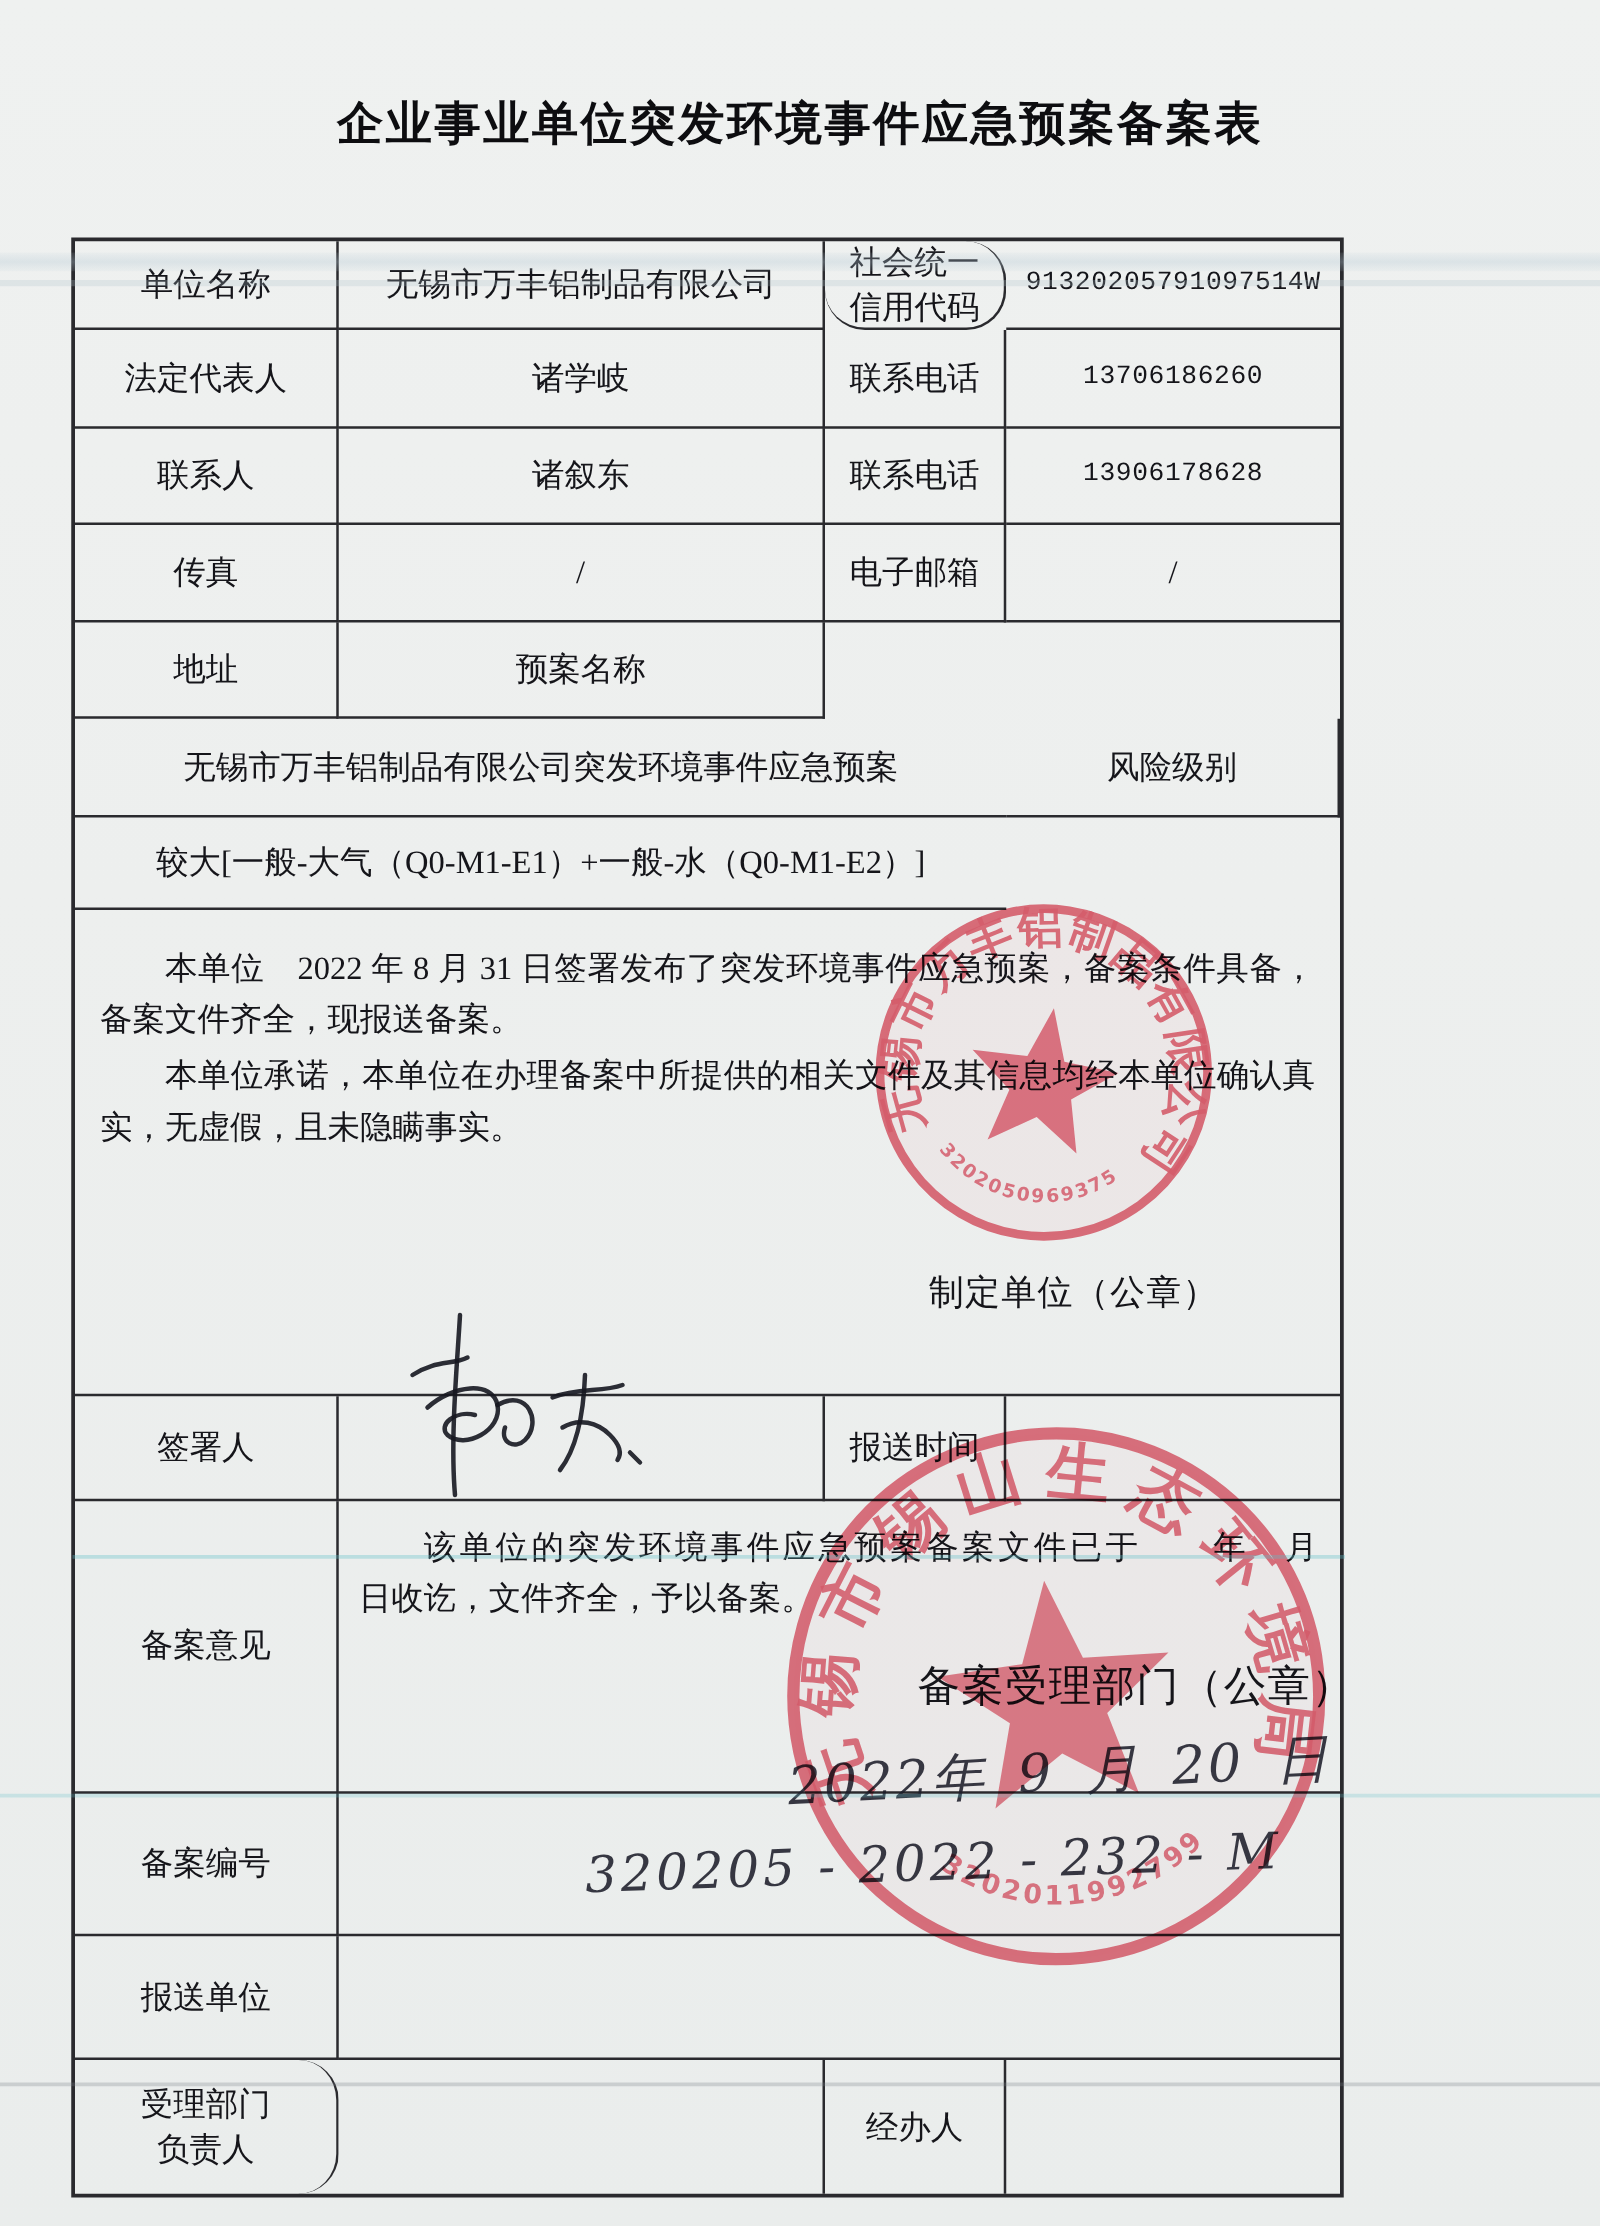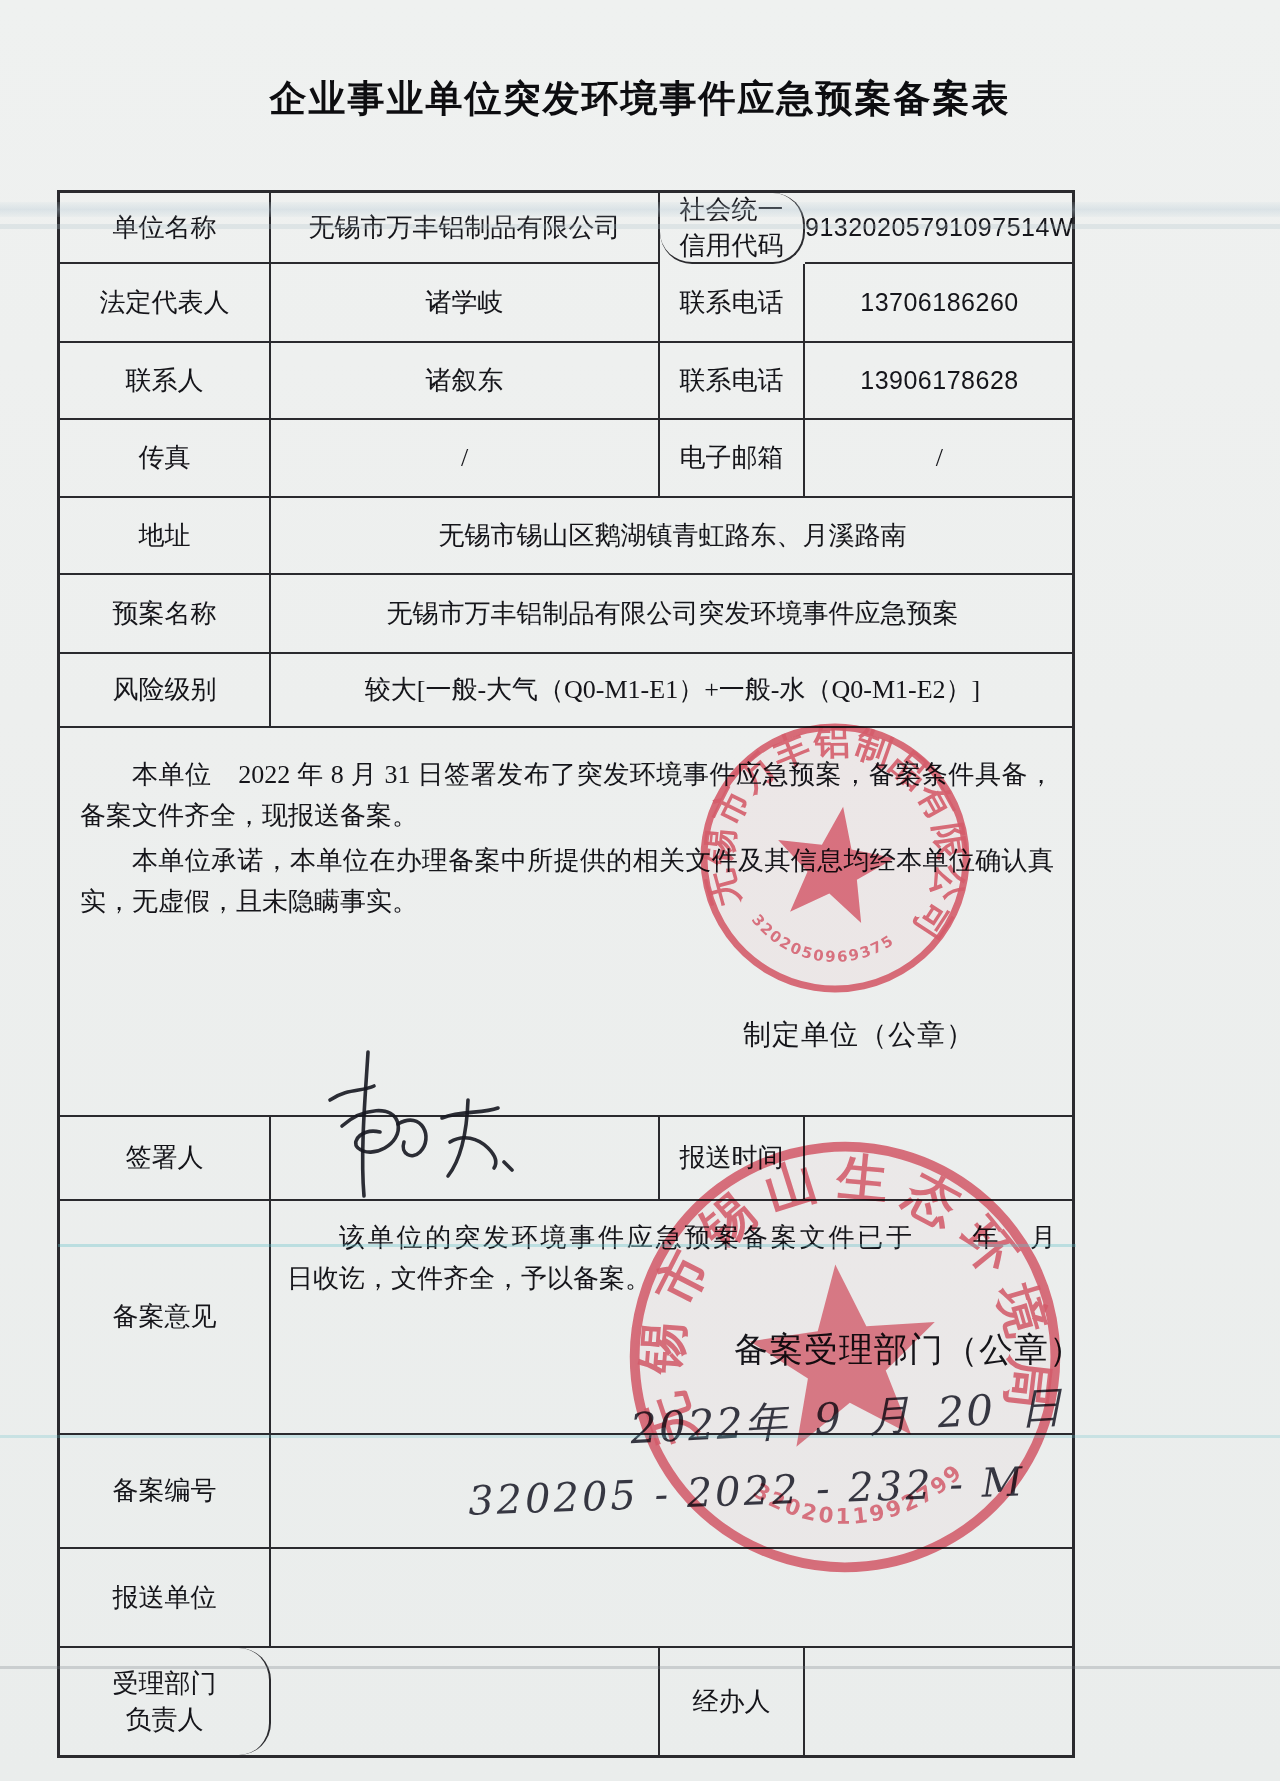--- a/index.html
+++ b/index.html
@@ -33,21 +33,21 @@
     display:flex;align-items:center;justify-content:center;
     font-size:26px;line-height:1.35;
     text-align:center;
     position:relative;
   }
   .lc{border-right:none;}
   .lr{border-bottom:none;}
   .span3{grid-column:span 3;}
   .span4{grid-column:1 / -1;}
   .prelines{white-space:pre-line;border-radius:32px;}
-  .num{font-family:Liberation Sans, sans-serif;font-size:25px;letter-spacing:.5px;}
+  .num{font-family:Liberation Mono, monospace;font-size:21px;letter-spacing:.5px;}
   .block{
     display:block;
     text-align:left;
     padding:26px 20px 0 20px;
   }
   .block p{margin:0 0 4px 0;text-indent:2em;text-align:justify;font-size:26px;line-height:41px;}
   .seal-caption{
     position:absolute;left:683px;top:288px;
     font-size:28px;letter-spacing:1px;white-space:nowrap;
   }
@@ -106,21 +106,20 @@
     <div class="c">诸叙东</div>
     <div class="c">联系电话</div>
     <div class="c lc num">13906178628</div>
 
     <div class="c">传真</div>
     <div class="c">/</div>
     <div class="c">电子邮箱</div>
     <div class="c lc">/</div>
 
     <div class="c">地址</div>
-    <div class="c lc span3">无锡市锡山区鹅湖镇青虹路东、月溪路南</div>
 
     <div class="c">预案名称</div>
     <div class="c lc span3">无锡市万丰铝制品有限公司突发环境事件应急预案</div>
 
     <div class="c">风险级别</div>
     <div class="c lc span3">较大[一般-大气（Q0-M1-E1）+一般-水（Q0-M1-E2）]</div>
 
     <div class="c lc span4 block">
       <p>本单位　2022 年 8 月 31 日签署发布了突发环境事件应急预案，备案条件具备，备案文件齐全，现报送备案。</p>
       <p>本单位承诺，本单位在办理备案中所提供的相关文件及其信息均经本单位确认真实，无虚假，且未隐瞒事实。</p>

